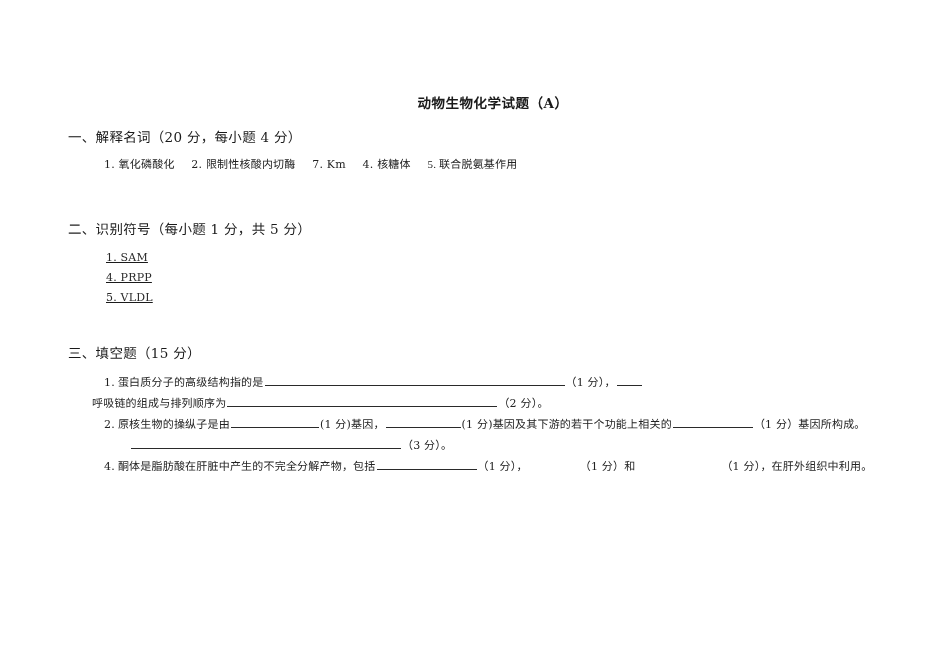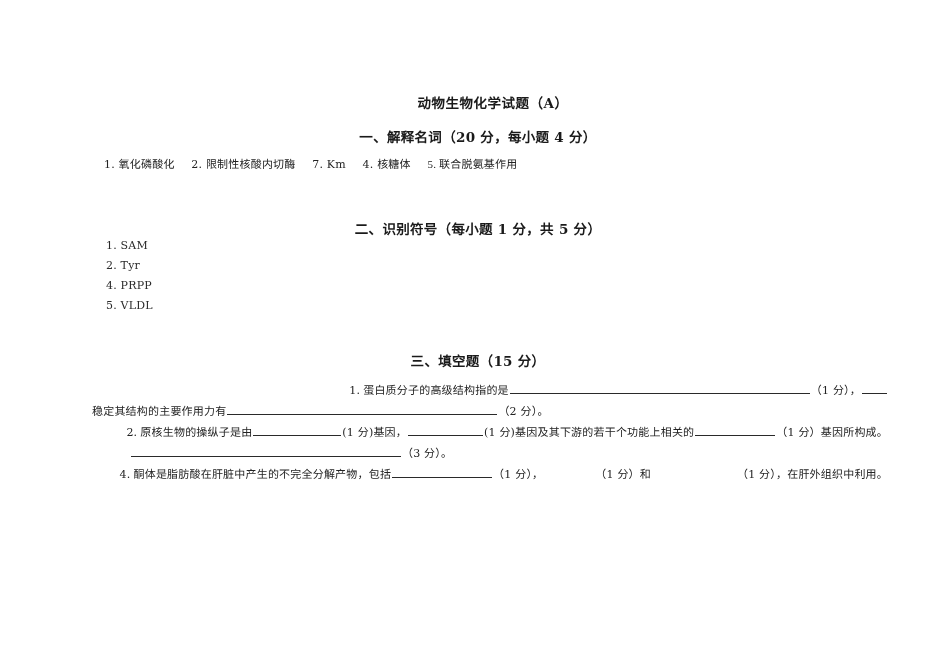--- a/index.html
+++ b/index.html
@@ -31,26 +31,25 @@
     font-family: "DejaVu Serif", "Liberation Serif", serif;
     font-weight: bold;
     font-size: 13.5px;
     letter-spacing: 0.5px;
     margin: 0 0 15px 0;
     padding-left: 30px;
   }
   
   .section-heading {
     font-family: "DejaVu Serif", "Liberation Serif", serif;
-    font-weight: bold;
+    font-weight: normal;
     font-size: 13.5px;
     letter-spacing: 0.3px;
     margin: 0;
     line-height: 1.5;
-    text-align: center;
   }
   .sec-1 { margin-top: 0px; }
   .sec-2 { margin-top: 46px; }
   .sec-3 { margin-top: 40px; }
 
   
   .body-line {
     font-family: "DejaVu Serif", "Liberation Serif", serif;
     font-size: 11px;
     line-height: 1.55;
@@ -60,22 +59,23 @@
   }
   .terms-line {
     margin-top: 9px;
     padding-left: 36px;
   }
   .term-item { margin-right: 13px; }
   .term-item:last-child { margin-right: 0; font-family: Liberation Serif, serif; }
 
   
   .symbol-list {
-    margin-top: 0;
+    margin-top: 12px;
     padding-left: 38px;
+    text-decoration: underline;
   }
   .symbol-item {
     font-family: "DejaVu Serif", "Liberation Serif", serif;
     font-size: 11px;
     color: #2a2a2a;
     line-height: 1.0;
     margin-bottom: 9px;
     letter-spacing: 0.2px;
   }
 
@@ -83,21 +83,21 @@
   .fill-block { margin-top: 11px; }
   .fill-line {
     font-family: "DejaVu Serif", "Liberation Serif", serif;
     font-size: 11px;
     color: #232323;
     letter-spacing: 0.2px;
     line-height: 1.28;
     white-space: nowrap;
     margin-bottom: 5px;
   }
-  .indent-num { padding-left: 36px; text-align: right; }
+  .indent-num { padding-left: 36px; }
   .indent-cont { padding-left: 24px; }
   .indent-cont2 { padding-left: 62px; }
 
   .blank {
     display: inline-block;
     border-bottom: 1px solid #2a2a2a;
     vertical-align: baseline;
     height: 11px;
     margin: 0 1px;
   }
@@ -131,34 +131,33 @@
       <span class="term-item">1. 氧化磷酸化</span>
       <span class="term-item">2. 限制性核酸内切酶</span>
       <span class="term-item">7. Km</span>
       <span class="term-item">4. 核糖体</span>
       <span class="term-item">5. 联合脱氨基作用</span>
     </div>
 
     <div class="section-heading sec-2">二、识别符号（每小题 1 分，共 5 分）</div>
     <div class="symbol-list">
       <div class="symbol-item">1. SAM</div>
-      <div class="symbol-item">2. Tyr</div>
       <div class="symbol-item">4. PRPP</div>
       <div class="symbol-item">5. VLDL</div>
     </div>
 
     <div class="section-heading sec-3">三、填空题（15 分）</div>
 
     <div class="fill-block">
 
       <div class="fill-line indent-num">
         <span class="num">1.</span><span>蛋白质分子的高级结构指的是</span><span class="blank w-300"></span><span>（1 分），</span><span class="blank w-25"></span>
       </div>
       <div class="fill-line indent-cont">
-        <span>稳定其结构的主要作用力有</span><span class="blank w-270"></span><span>（2 分）。</span>
+        <span>呼吸链的组成与排列顺序为</span><span class="blank w-270"></span><span>（2 分）。</span>
       </div>
 
       <div class="fill-line indent-num">
         <span class="num">2.</span><span>原核生物的操纵子是由</span><span class="blank w-88"></span><span>(1 分)基因，</span><span class="blank w-75"></span><span>(1 分)基因及其下游的若干个功能上相关的</span><span class="blank w-80"></span><span>（1 分）基因所构成。</span>
       </div>
 
       <div class="fill-line indent-cont2">
         <span class="blank w-270"></span><span>（3 分）。</span>
       </div>
 

